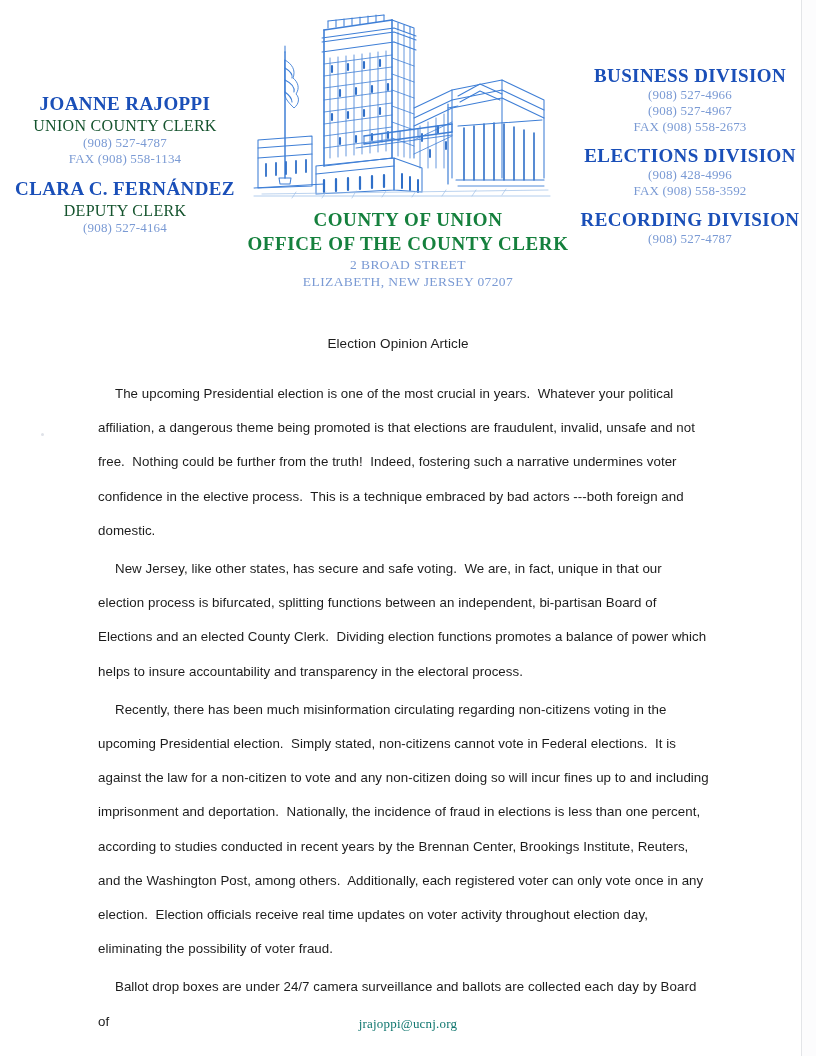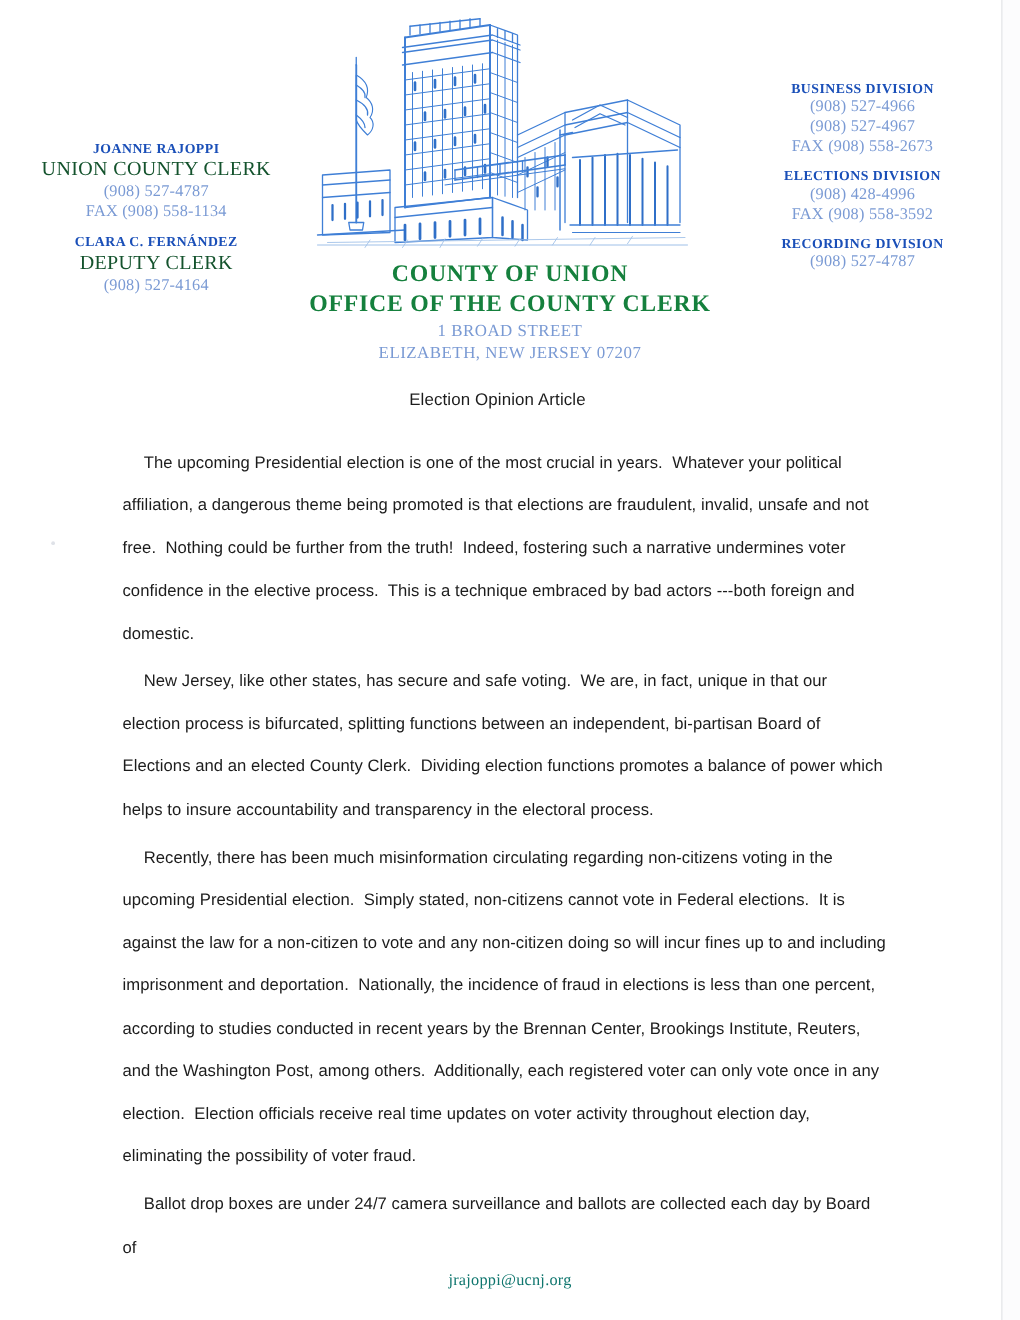--- a/index.html
+++ b/index.html
@@ -53,42 +53,42 @@
     height: 300px;
   }
   .lh-block {
     position: absolute;
     text-align: center;
     color: #1a4fb8;
   }
   .lh-name {
     font-family: "Liberation Serif", serif;
     font-weight: bold;
-    font-size: 11px;
+    font-size: 19px;
     letter-spacing: 0.4px;
     color: #1a4fb8;
     white-space: nowrap;
   }
   .lh-sub {
     font-family: "Liberation Serif", serif;
     font-size: 16px;
     letter-spacing: 0.3px;
     color: #14532d;
     white-space: nowrap;
   }
   .lh-tel {
     font-family: "Liberation Serif", serif;
     font-size: 13px;
     letter-spacing: 0.2px;
     color: #7a9ad4;
     white-space: nowrap;
   }
 
   
-  #lh-left { left: 10px; top: 93px; width: 230px; margin-top: 20px; }
+  #lh-left { left: 10px; top: 93px; width: 230px; }
   #lh-left .lh-name { margin-bottom: 2px; }
   #lh-left .gap { height: 11px; }
 
   
   #lh-right { left: 580px; top: 65px; width: 220px; }
   #lh-right .gap { height: 10px; }
 
   
   #lh-center { left: 218px; top: 208px; width: 380px; }
   .lh-title {
@@ -115,21 +115,21 @@
     left: 252px;
     top: 8px;
     width: 300px;
     height: 200px;
   }
 
   
   #article {
     position: absolute;
     left: 94px;
-    top: 312px;
+    top: 336px;
     width: 620px;
   }
   #article-title {
     text-align: center;
     font-size: 13.5px;
     color: #1c1c1c;
     margin-left: -12px;
     margin-bottom: 26px;
     letter-spacing: 0.1px;
   }
@@ -300,21 +300,21 @@
       <div class="lh-tel">(908) 428-4996</div>
       <div class="lh-tel">FAX  (908) 558-3592</div>
       <div class="gap"></div>
       <div class="lh-name">RECORDING DIVISION</div>
       <div class="lh-tel">(908) 527-4787</div>
     </div>
 
     <div class="lh-block" id="lh-center">
       <div class="lh-title">COUNTY OF UNION</div>
       <div class="lh-title">OFFICE OF THE COUNTY CLERK</div>
-      <div class="lh-addr">1 BROAD STREET</div>
+      <div class="lh-addr">2 BROAD STREET</div>
       <div class="lh-addr">ELIZABETH, NEW JERSEY 07207</div>
     </div>
 
   </div>
 
   <div id="article">
     <div id="article-title">Election Opinion Article</div>
 
     <div class="para">
       <p><span class="indent"></span><span>The upcoming Presidential election is one of the most crucial in years.  Whatever your political affiliation, a dangerous theme being promoted is that elections are fraudulent, invalid, unsafe and not free.  Nothing could be further from the truth!  Indeed, fostering such a narrative undermines voter confidence in the elective process.  This is a technique embraced by bad actors ---both foreign and domestic.</span></p>

